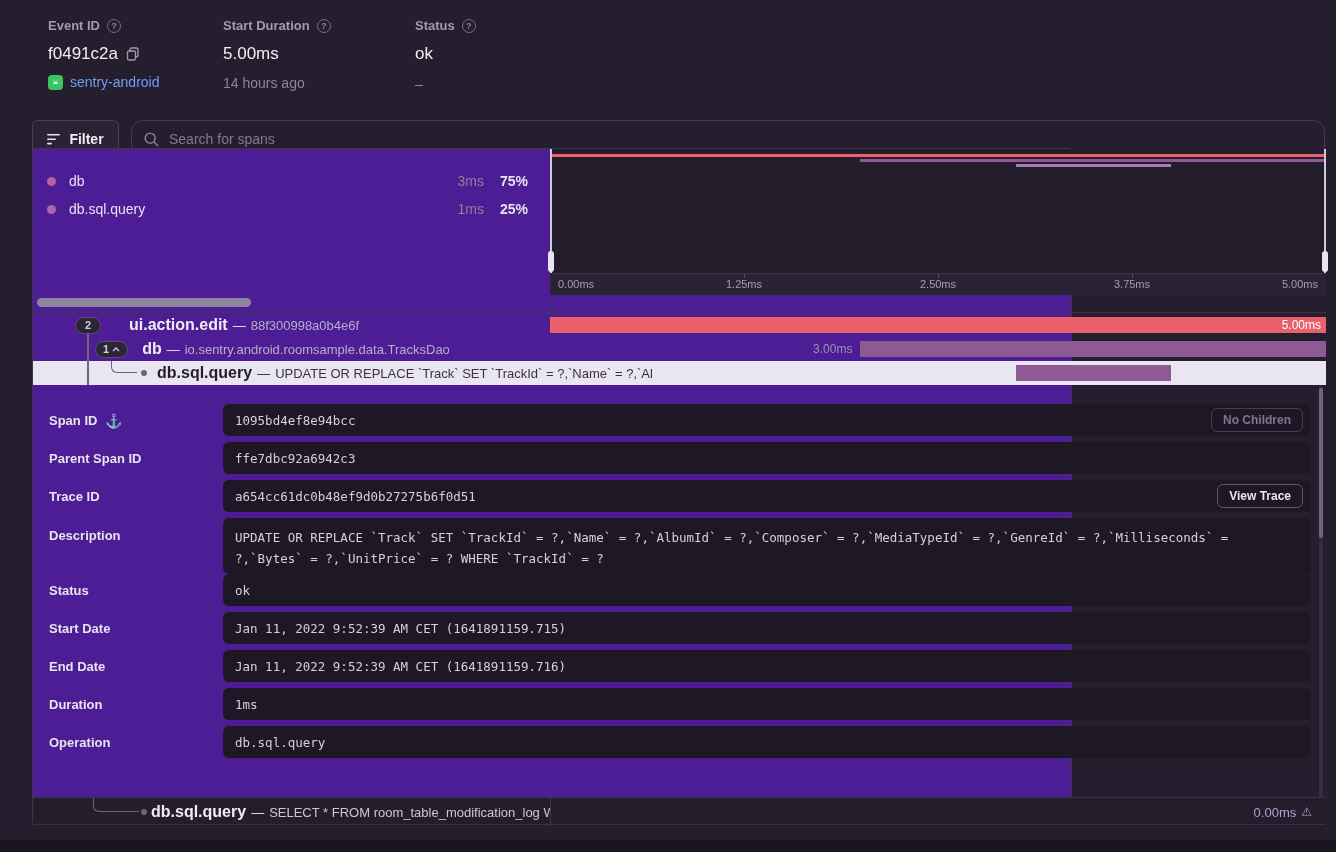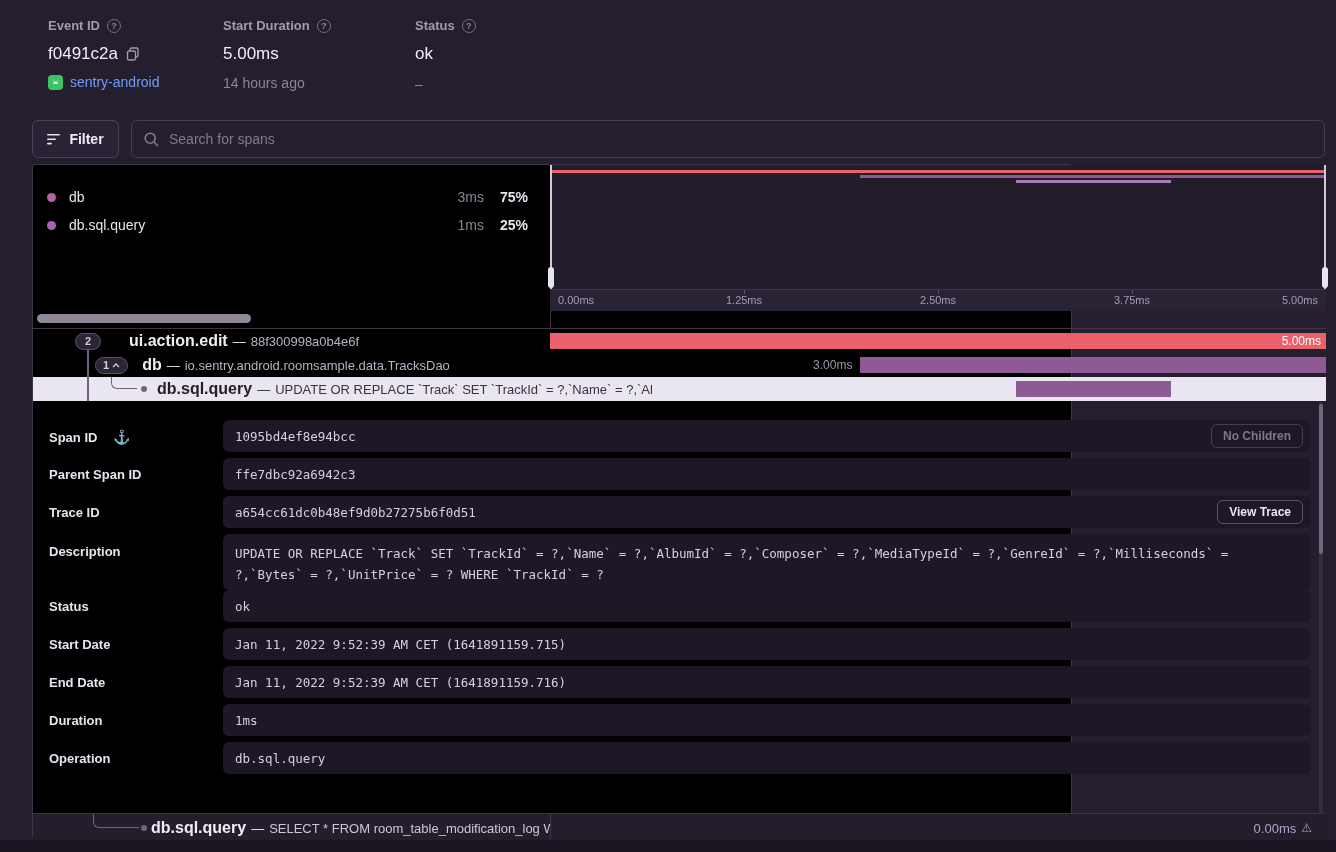--- a/index.html
+++ b/index.html
@@ -15,27 +15,27 @@
   .hdr-sub { font-size:14px; color:#8d8499; }
   .copy-icon svg { display:block; }
   .proj-link { display:flex; align-items:center; gap:7px; font-size:14px; color:#6e9ef7; cursor:pointer; }
   .android-badge { width:15px; height:15px; border-radius:4px; background:#3bc463; display:inline-flex; align-items:center; justify-content:center; }
 
   
   .filter-btn { display:flex; align-items:center; gap:8px; justify-content:center;
     width:87px; height:38px; border:1px solid #4a4156; border-radius:6px; background:#2a2335;
     color:#f0ecf4; font-size:14px; font-weight:700; cursor:pointer; }
   .search-box { display:flex; align-items:center; gap:10px; width:1194px; height:38px;
-    border:1px solid #453d51; border-radius:6px; background:#251e2e; padding:0 12px; }
+    border:1px solid #453d51; border-radius:12px; background:#251e2e; padding:0 12px; }
   .search-box input { flex:1; background:transparent; border:none; outline:none;
     color:#d6d0de; font-size:14px; }
   .search-box input::placeholder { color:#837a90; }
 
   
-  .panel { left:32px; top:164px; width:1040px; height:676px; border:1px solid #3f3749; border-radius:3px; background:#000000; }
+  .panel { left:32px; top:148px; width:1040px; height:676px; border:1px solid #3f3749; border-radius:3px; background:#4c1d95; }
   .divider-v { position:absolute; left:517px; top:0; width:1px; height:164px; background:#3f3749; }
 
   
   .legend-row { position:absolute; left:0; width:517px; height:28px; display:flex; align-items:center; padding:0 22px 0 14px; cursor:pointer; }
   .legend-dot { width:9px; height:9px; border-radius:50%; margin-right:13px; flex:none; }
   .legend-op { flex:1; font-size:14px; color:#e8e3ee; }
   .legend-dur { width:46px; text-align:right; font-size:14px; color:#8d8499; }
   .legend-pct { width:44px; text-align:right; font-size:14px; font-weight:700; color:#e8e3ee; }
 
   .timeline { position:absolute; left:517px; top:0; width:776px; height:124px; background:#231c2a; }
@@ -67,21 +67,21 @@
   .bar-label-wrap { position:absolute; left:0; top:0; height:24px; display:flex; align-items:center; justify-content:flex-end; padding-right:8px; font-size:12px; }
   .row-dark .bar-label-wrap { color:#9d93a9; }
   .row-sel .bar-label-wrap { color:#241d2c; }
   .bar { position:absolute; top:4px; height:16px; }
   .bar-inner-lbl { position:absolute; right:5px; top:0; height:16px; line-height:16px; font-size:12px; color:#fff; }
   .conn { position:absolute; background:#6e657c; }
   .tree-dot { position:absolute; width:6px; height:6px; border-radius:50%; background:#6e657c; }
   .l-conn { position:absolute; border-left:1.5px solid #6e657c; border-bottom:1.5px solid #6e657c; border-bottom-left-radius:6px; }
 
   
-  .detail-label { position:absolute; left:16px; font-size:13px; font-weight:700; color:#e8e3ee; display:flex; align-items:center; gap:16px; }
+  .detail-label { position:absolute; left:16px; font-size:13px; font-weight:700; color:#e8e3ee; display:flex; gap:8px; }
   .anchor-icon { color:#8d8499; font-size:14px; cursor:pointer; }
   .detail-box { position:absolute; left:190px; width:1088px; background:#1e1826; border-radius:6px;
     display:flex; align-items:center; padding:0 12px;
     font-family:"DejaVu Sans Mono", monospace; font-size:12.5px; color:#d6d0de; }
   .detail-box.tall { align-items:flex-start; padding-top:9px; line-height:21px; white-space:pre-wrap; }
   .box-btn { position:absolute; top:50%; transform:translateY(-50%); right:8px; padding:4px 11px;
     border-radius:6px; background:transparent; font-size:12px; font-weight:700; cursor:pointer;
     font-family:"Liberation Sans", sans-serif; }
   .btn-muted { border:1px solid #453d51; color:#7f7690; }
   .btn-normal { border:1px solid #5d5469; color:#eae6f0; }

